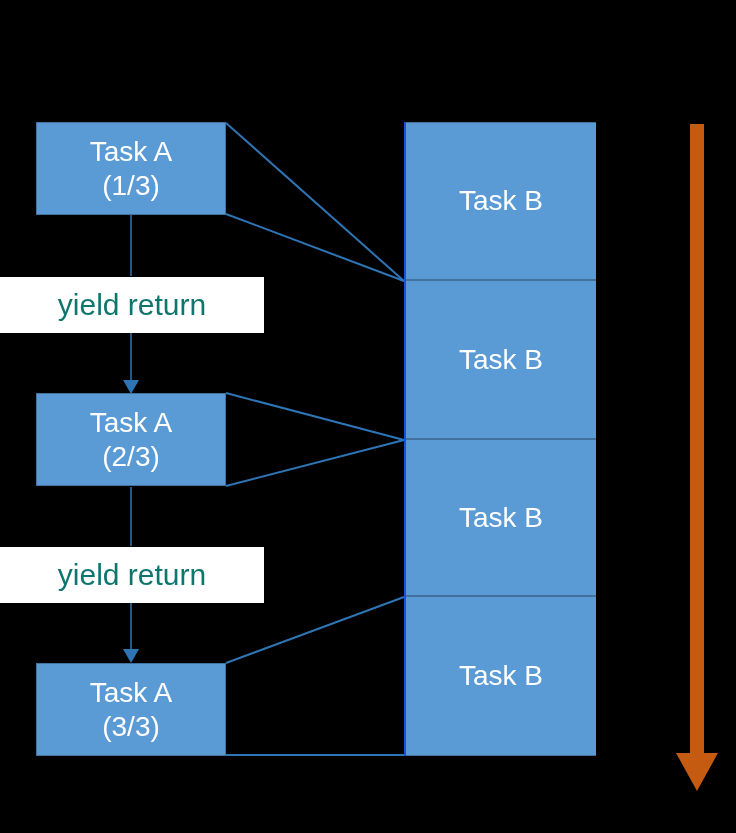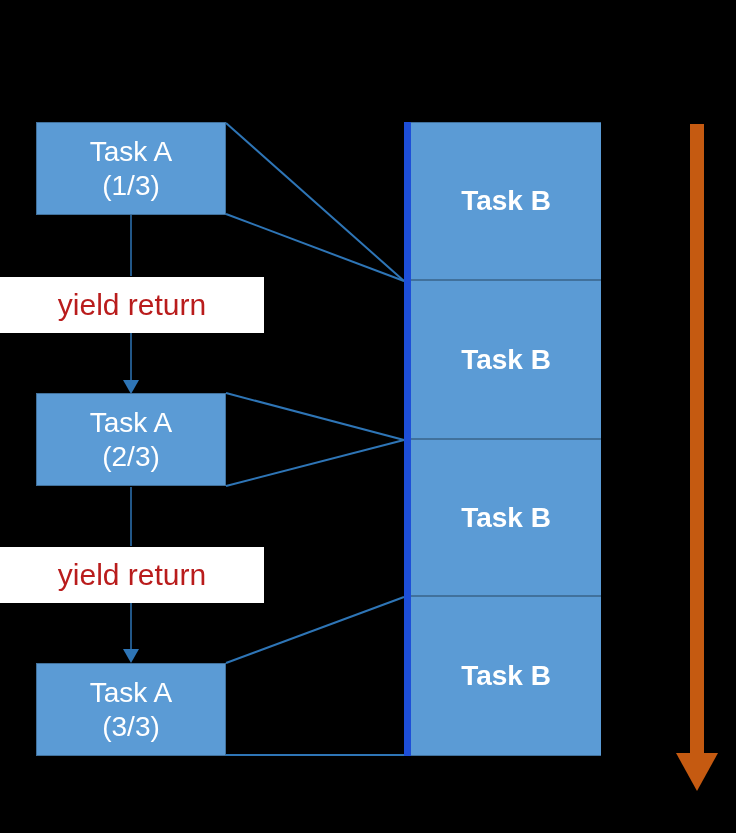--- a/index.html
+++ b/index.html
@@ -42,29 +42,28 @@
   }
   .task-b.first {
     border-top: 1px solid #41719C;
   }
   .task-b.last {
     border-bottom: 1px solid #41719C;
   }
   .task-b-col {
     position: absolute;
     box-sizing: border-box;
-    border-left: 7px solid #1d4ed8;
+    border-left: 2px solid #1d4ed8;
     border-right: 1px solid #41719C;
-    font-weight: bold;
   }
   .label-box {
     position: absolute;
     box-sizing: border-box;
     background: #FFFFFF;
-    color: #b91c1c;
+    color: #0f766e;
     display: flex;
     align-items: center;
     justify-content: center;
     font-size: 30px;
     white-space: pre;
   }
   .svg-layer {
     position: absolute;
     left: 0;
     top: 0;

